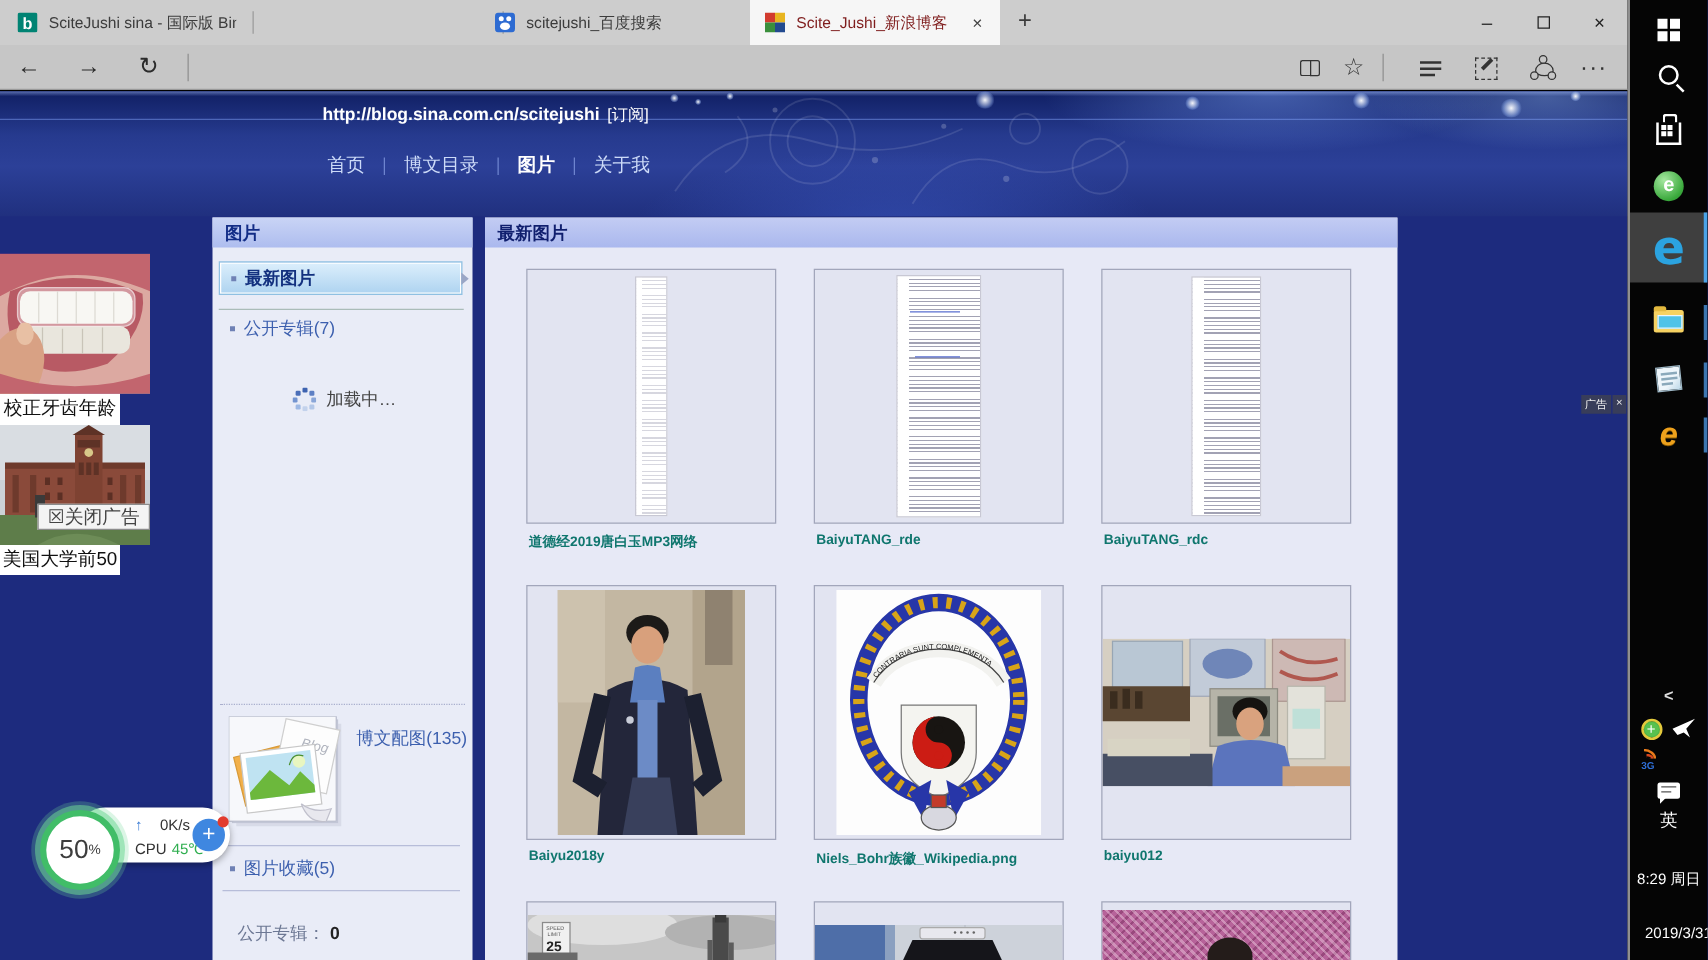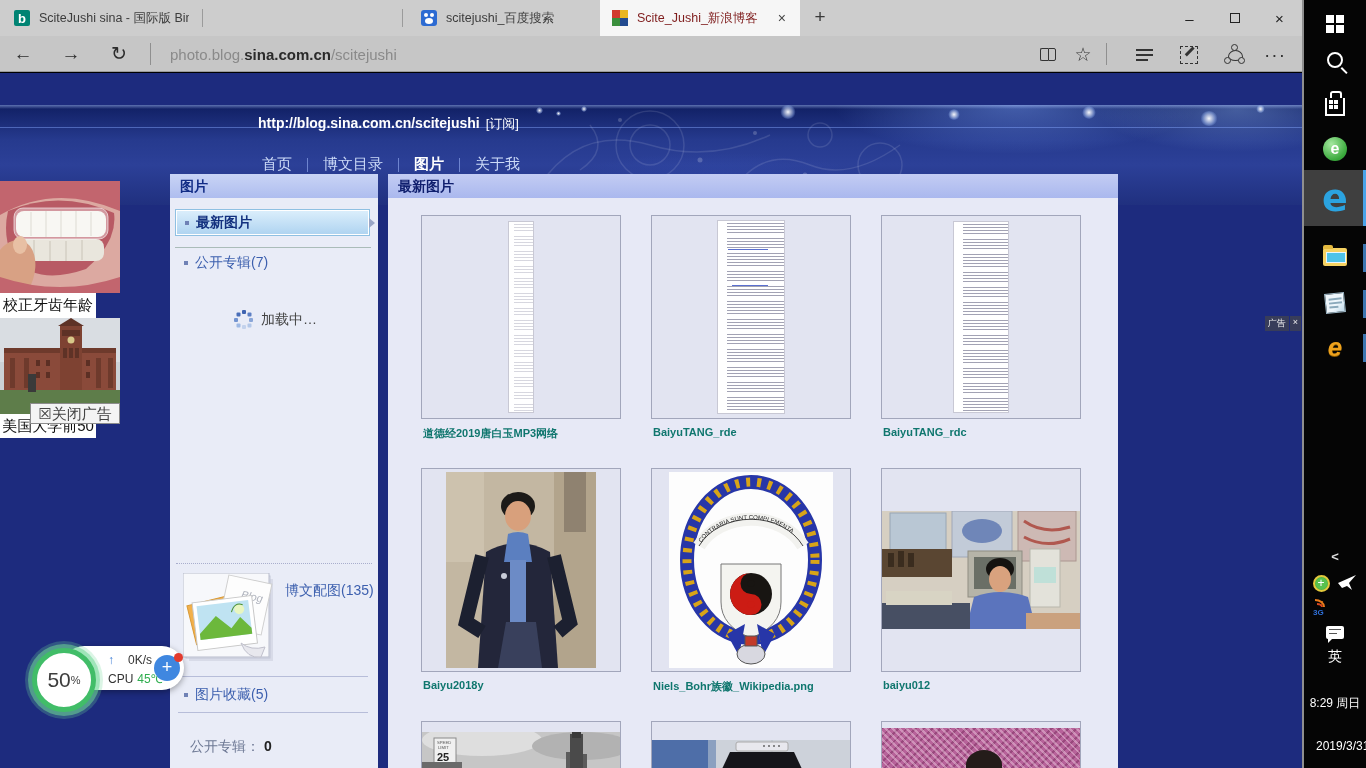--- a/index.html
+++ b/index.html
@@ -39,32 +39,32 @@
   .ico-share::before { content:""; position:absolute; left:4px; top:6px; width:13px; height:9px; border:1.5px solid #333; border-radius:50% 50% 50% 50%/60% 60% 40% 40%; }
 
   
   .viewport { position:absolute; left:0; top:73px; width:1302px; height:695px; background:#1d2b7e; overflow:hidden; }
   .blog-header { position:absolute; left:0; top:0; width:1302px; height:100px;
     background:
       linear-gradient(180deg, rgba(170,195,255,.5) 0px, rgba(170,195,255,0) 4px),
       radial-gradient(ellipse 260px 70px at 78% 0%, rgba(130,170,255,.45), rgba(0,0,0,0) 70%),
       radial-gradient(ellipse 200px 60px at 95% 5%, rgba(160,200,255,.35), rgba(0,0,0,0) 70%),
       radial-gradient(ellipse 300px 90px at 55% 110%, rgba(60,90,200,.55), rgba(0,0,0,0) 70%),
-      linear-gradient(180deg,#101f63 0%, #263a8e 35%, #2c4098 60%, #20307f 100%); margin-top: 32px; }
+      linear-gradient(180deg,#101f63 0%, #263a8e 35%, #2c4098 60%, #20307f 100%); }
   .hdr-line { position:absolute; left:0; top:22px; width:100%; height:1px; background:rgba(135,168,255,.45); }
   .sparkle { position:absolute; border-radius:50%; background:radial-gradient(circle, rgba(255,255,255,.95), rgba(170,200,255,.35) 55%, rgba(0,0,0,0) 72%); }
   .blog-address { position:absolute; left:258px; top:10px; color:#fff; font-size:14px; font-weight:bold; }
   .blog-address .sub { font-weight:normal; font-size:13px; margin-left:6px; }
   .blog-nav { position:absolute; left:262px; top:50px; display:flex; align-items:center; font-size:15px; color:#ccdaf8; }
   .blog-nav .nav-item { cursor:pointer; }
   .blog-nav .nav-item.active { color:#fff; font-weight:bold; }
   .nav-sep { width:1px; height:14px; background:rgba(165,190,255,.55); margin:0 15px; }
 
   
-  .ad { position:absolute; left:0; top:108px; width:96px; background:#701a75; }
+  .ad { position:absolute; left:0; top:130px; width:96px; background:#701a75; }
   .ad-caption { height:25px; line-height:24px; text-align:center; color:#111; font-size:15px; background:#fff; }
   .ad-badge { position:absolute; right:1px; top:243px; display:flex; font-size:9px; color:#eee; }
   .ad-badge .b1 { background:rgba(70,70,70,.65); padding:1px 3px; }
   .ad-badge .b2 { background:rgba(70,70,70,.65); padding:1px 3px; margin-left:1px; }
   .ad-close { position:absolute; left:30px; top:330px; width:90px; height:21px; background:#f4f4f4; border:1px solid #8c8c8c; color:#444; font-size:15px; line-height:19px; text-align:center; }
 
   
   .sidebar { position:absolute; left:170px; top:101px; width:208px; height:594px; background:#e9ecf7; }
   .panel-hd { height:24px; line-height:24px; padding-left:10px; font-size:14px; font-weight:bold; color:#122c86; background:linear-gradient(180deg,#c9d4f5,#aebdef); }
   .side-sel { position:absolute; left:5px; top:35px; width:195px; height:27px; background:linear-gradient(180deg,#dceffc,#aed3f0); border:1px solid #8fc0e2; box-shadow:0 0 0 1px #fff inset; display:flex; align-items:center; font-size:14px; font-weight:bold; color:#13317f; }
@@ -157,21 +157,21 @@
       <span class="favicon">
         <svg width="16" height="16">
             <rect width="16" height="16" rx="2" fill="#008373"></rect>
             <text x="4" y="13" font-size="13" font-weight="bold" fill="#fff" font-family="Liberation Sans,sans-serif">b</text>
           </svg>
       </span>
       <span class="tab-title">SciteJushi sina - 国际版 Bing</span>
     </div>
     <div class="tab-sep" style="left:202px;"></div>
     <div class="tab-sep" style="left:402px;"></div>
-    <div class="tab" style="left:409px;width:197px;">
+    <div class="tab" style="left:384px;width:197px;">
       <span class="favicon">
         <svg width="16" height="16">
             <rect width="16" height="16" rx="3" fill="#2d6bd2"></rect>
             <circle cx="5" cy="5" r="2" fill="#fff"></circle>
             <circle cx="11" cy="5" r="2" fill="#fff"></circle>
             <ellipse cx="8" cy="11" rx="4" ry="3" fill="#fff"></ellipse>
           </svg>
       </span>
       <span class="tab-title">scitejushi_百度搜索</span>
     </div>
@@ -195,23 +195,20 @@
         </div>
       <div class="winbtn">×</div>
     </div>
   </div>
 
   <div class="toolbar">
     <div class="navbtn" style="left:8px;">←</div>
     <div class="navbtn" style="left:56px;">→</div>
     <div class="navbtn" style="left:104px;">↻</div>
     <div class="tool-sep" style="left:150px;"></div>
-    <div class="urlbox">
-      <span class="url-prefix">photo.blog.</span><span class="url-domain">sina.com.cn</span><span class="url-path">/scitejushi</span>
-    </div>
     <div class="tool-ico ico-book" style="left:1038px;">
         <span class="pg l"></span>
         <span class="pg r"></span>
       </div>
     <div class="tool-ico" style="left:1072px;">
         <span class="glyph">☆</span>
       </div>
     <div class="tool-sep" style="left:1106px;"></div>
     <div class="tool-ico ico-hub" style="left:1134px;">
         <span style="top:5px;"></span>

